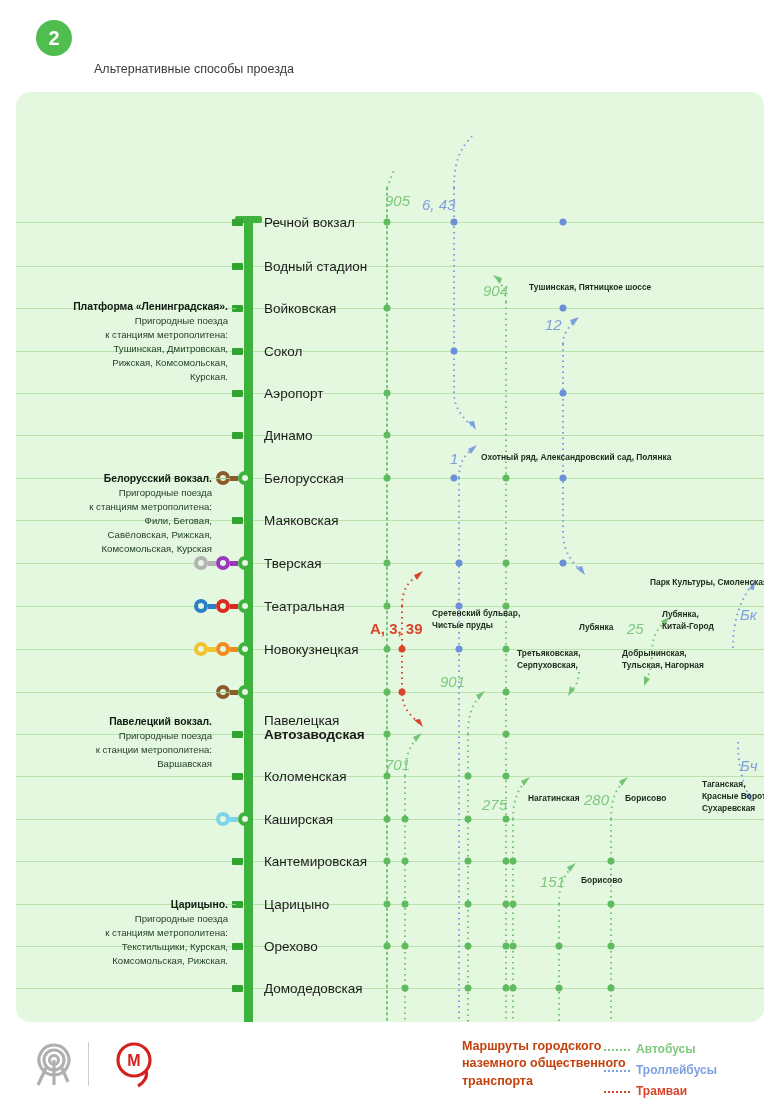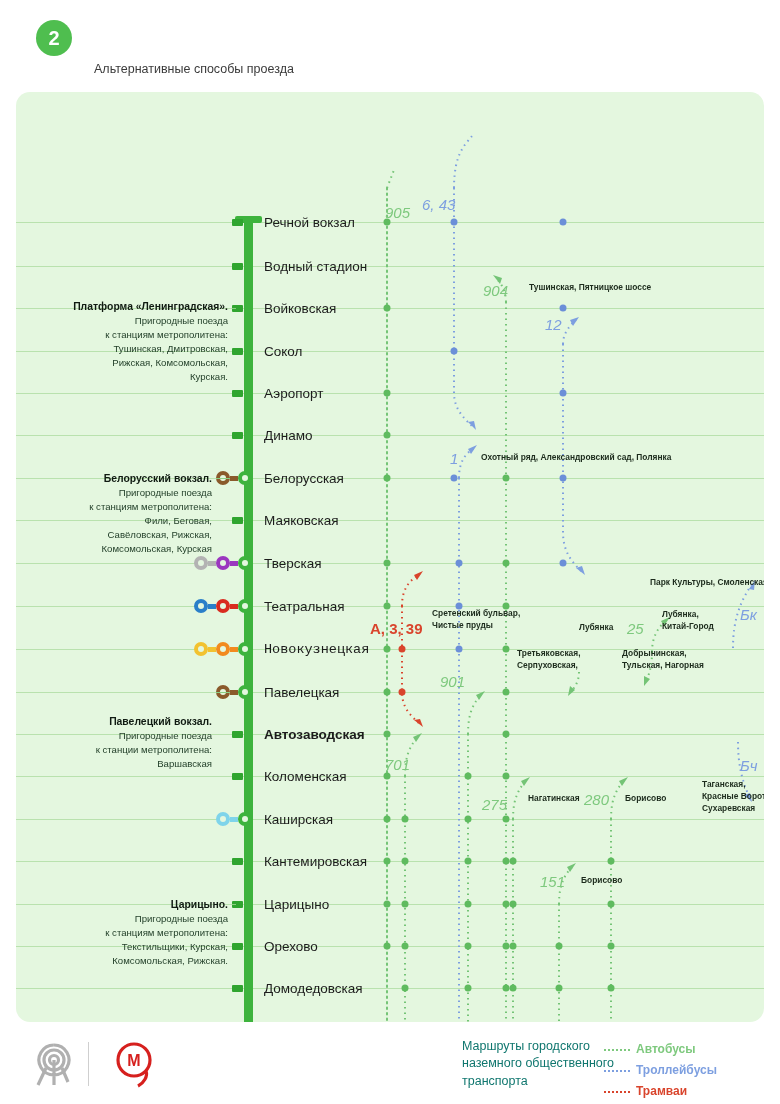--- a/index.html
+++ b/index.html
@@ -58,21 +58,21 @@
   .rdot.tram{background:#d9442c;}
   
   .rnum{position:absolute;font-size:15px;font-style:italic;white-space:nowrap;transform:translateY(-50%);}
   .rnum.bus{color:#7ec97e;}
   .rnum.trolley{color:#7d9fe0;}
   .rnum.tram{color:#d9442c;font-style:normal;font-weight:bold;}
   
   .dest{position:absolute;font-size:8.4px;color:#1c2b1c;line-height:1.4;white-space:nowrap;font-weight:bold;transform:translateY(-50%);}
   
   #footer{position:absolute;left:0;top:1022px;width:780px;height:82px;background:#fff;}
-  #legend-text{position:absolute;left:462px;top:16px;font-size:12.5px;font-weight:normal;color:#0f766e;line-height:1.38;}
+  #legend-text{position:absolute;left:462px;top:16px;font-size:12.5px;font-weight:bold;color:#c2410c;line-height:1.38;}
   .leg-row{position:absolute;left:636px;font-size:12px;font-weight:bold;white-space:nowrap;}
   .leg-dash{position:absolute;left:604px;width:26px;height:0;border-top:2px dotted #888;}
   #divider{position:absolute;left:88px;top:20px;width:1px;height:44px;background:#cfcfcf;}
   svg{display:block;}
 </style>
 </head>
 <body>
 
 <div id="header">
   <div id="line-badge">2</div>
@@ -205,27 +205,27 @@
         <div class="ring"></div>
       </div>
       <div class="st-name" style="top: 514px;">Театральная</div>
       <div class="xfer" style="top: 557px; left: 178px;">
         <div class="ring" style="border-color: rgb(242, 194, 48);"></div>
         <div class="chain" style="width: 8px; background: rgb(242, 194, 48);"></div>
         <div class="ring" style="border-color: rgb(242, 138, 30);"></div>
         <div class="chain" style="width: 8px; background: rgb(242, 138, 30);"></div>
         <div class="ring"></div>
       </div>
-      <div class="st-name" style="top: 557px; font-family: Liberation Mono, monospace;">Новокузнецкая</div>
+      <div class="st-name" style="top: 557px;">Новокузнецкая</div>
       <div class="xfer" style="top: 600px; left: 200px;">
         <div class="ring" style="border-color: rgb(138, 90, 43);"></div>
         <div class="chain" style="width: 8px; background: rgb(138, 90, 43);"></div>
         <div class="ring"></div>
       </div>
-      <div class="st-name" style="top: 600px;">Павелецкая</div>
+      <div class="st-name" style="top: 628px;">Павелецкая</div>
       <div class="tick" style="top: 639px;"></div>
       <div class="st-name" style="top: 642px; font-weight: bold;">Автозаводская</div>
       <div class="tick" style="top: 681px;"></div>
       <div class="st-name" style="top: 684px;">Коломенская</div>
       <div class="xfer" style="top: 727px; left: 200px;">
         <div class="ring" style="border-color: rgb(127, 212, 234);"></div>
         <div class="chain" style="width: 8px; background: rgb(127, 212, 234);"></div>
         <div class="ring"></div>
       </div>
       <div class="st-name" style="top: 727px;">Каширская</div>
@@ -297,21 +297,21 @@
       <div class="rdot bus" style="left: 497px; top: 896px;"></div>
       <div class="rdot bus" style="left: 595px; top: 769px;"></div>
       <div class="rdot bus" style="left: 595px; top: 812px;"></div>
       <div class="rdot bus" style="left: 595px; top: 854px;"></div>
       <div class="rdot bus" style="left: 595px; top: 896px;"></div>
       <div class="rdot bus" style="left: 543px; top: 854px;"></div>
       <div class="rdot bus" style="left: 543px; top: 896px;"></div>
     </div>
 
   <div id="route-numbers">
-      <div class="rnum bus" style="left: 369px; top: 120px;">905</div>
+      <div class="rnum bus" style="left: 369px; top: 108px;">905</div>
       <div class="rnum trolley" style="left: 406px; top: 112px;">6, 43</div>
       <div class="rnum bus" style="left: 467px; top: 198px;">904</div>
       <div class="rnum trolley" style="left: 529px; top: 232px;">12</div>
       <div class="rnum trolley" style="left: 434px; top: 366px;">1</div>
       <div class="rnum tram" style="left: 354px; top: 536px;">A, 3, 39</div>
       <div class="rnum bus" style="left: 611px; top: 536px;">25</div>
       <div class="rnum trolley" style="left: 724px; top: 522px;">Бк</div>
       <div class="rnum bus" style="left: 424px; top: 589px;">901</div>
       <div class="rnum bus" style="left: 369px; top: 672px;">701</div>
       <div class="rnum bus" style="left: 466px; top: 712px; text-align: right;">275</div>

